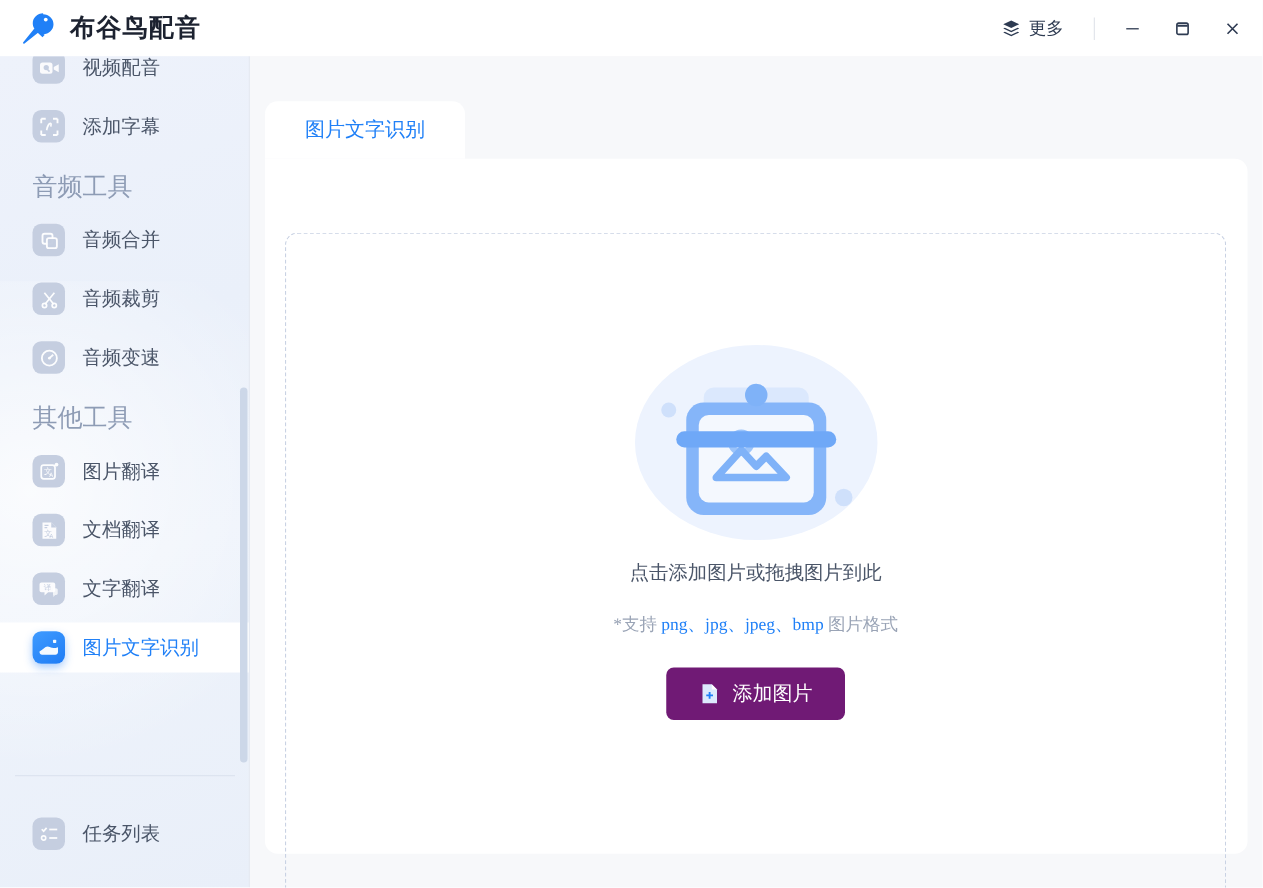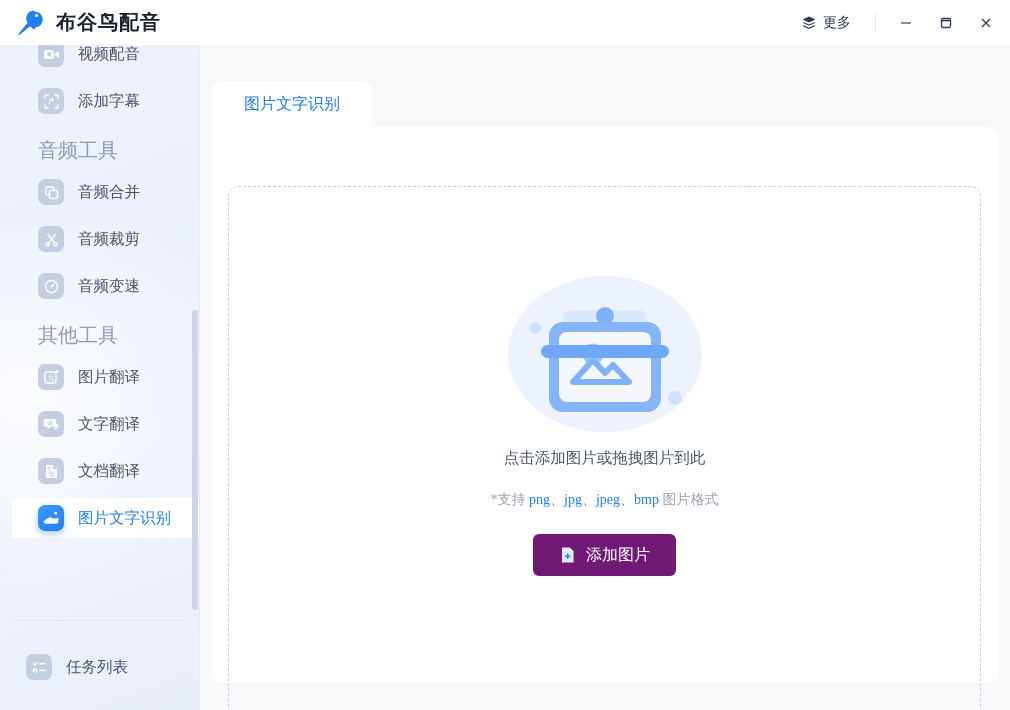--- a/index.html
+++ b/index.html
@@ -58,21 +58,21 @@
     overflow: hidden;
   }
   
   #sidebar::before {
     content: ""; position: absolute;
     left: -40px; top: 180px; width: 320px; height: 420px;
     background: radial-gradient(ellipse at 20% 40%, rgba(255,255,255,.75) 0%, rgba(255,255,255,0) 62%);
     pointer-events: none;
   }
   #sidebar-scroll {
-    position: absolute; left: 12px; top: 0;
+    position: absolute; left: 0; top: 0;
     width: 236px; height: 575px;
     overflow: hidden;
   }
   #nav-inner { position: relative; padding-top: 0; }
 
   .nav-group-title {
     color: #8e9cb5; font-size: 20px;
     padding: 0 0 0 26px; height: 30px; line-height: 30px;
     margin-top: 14px;
   }
@@ -307,40 +307,40 @@
               <text x="4.2" y="10.6" font-family="DejaVu Sans" font-size="6.4" fill="#ffffff" opacity=".97">文</text>
               <text x="8.4" y="12.4" font-family="DejaVu Sans" font-size="4.6" fill="#ffffff" opacity=".97">A</text>
               <circle cx="14.2" cy="2.6" r="1.5" fill="#ffffff" opacity=".95"></circle>
             </svg>
           </span>
           <span class="lbl">图片翻译</span>
         </div>
 
         <div class="nav-item">
           <span class="ic">
-            <svg width="18" height="18" viewBox="0 0 18 18">
-              <path d="M2 3.6h9.4c.9 0 1.6.7 1.6 1.6v4.6c0 .9-.7 1.6-1.6 1.6H7.3L4.4 14v-2.6H2c-.9 0-1.6-.7-1.6-1.6V5.2c0-.9.7-1.6 1.6-1.6z" transform="translate(1.2,0.4)" fill="#ffffff" opacity=".92"></path>
-              <text x="5" y="10.2" font-family="DejaVu Sans" font-size="6" fill="#c5cee0">译</text>
-              <path d="M12.4 8.6h2.4c.8 0 1.4.6 1.4 1.4v2.6c0 .8-.6 1.4-1.4 1.4h-.6l-1.6 1.6v-1.6h-.2" fill="#ffffff" opacity=".75"></path>
-            </svg>
-          </span>
-          <span class="lbl">文字翻译</span>
-        </div>
-
-        <div class="nav-item">
-          <span class="ic">
             <svg width="17" height="17" viewBox="0 0 17 17">
               <path d="M3 2h7l4 4v9H3z" fill="#ffffff" opacity=".92"></path>
               <path d="M10 2v4h4" fill="#c5cee0"></path>
               <path d="M4.6 4.2h3.2M4.6 6h2.2" stroke="#c5cee0" stroke-width="1"></path>
               <text x="4.4" y="12.6" font-family="DejaVu Sans" font-size="6.2" fill="#c5cee0">文</text>
               <text x="8.6" y="14" font-family="DejaVu Sans" font-size="4.4" fill="#c5cee0">A</text>
             </svg>
           </span>
           <span class="lbl">文档翻译</span>
+        </div>
+
+        <div class="nav-item">
+          <span class="ic">
+            <svg width="18" height="18" viewBox="0 0 18 18">
+              <path d="M2 3.6h9.4c.9 0 1.6.7 1.6 1.6v4.6c0 .9-.7 1.6-1.6 1.6H7.3L4.4 14v-2.6H2c-.9 0-1.6-.7-1.6-1.6V5.2c0-.9.7-1.6 1.6-1.6z" transform="translate(1.2,0.4)" fill="#ffffff" opacity=".92"></path>
+              <text x="5" y="10.2" font-family="DejaVu Sans" font-size="6" fill="#c5cee0">译</text>
+              <path d="M12.4 8.6h2.4c.8 0 1.4.6 1.4 1.4v2.6c0 .8-.6 1.4-1.4 1.4h-.6l-1.6 1.6v-1.6h-.2" fill="#ffffff" opacity=".75"></path>
+            </svg>
+          </span>
+          <span class="lbl">文字翻译</span>
         </div>
 
         <div class="nav-item active">
           <span class="ic">
             <svg width="18" height="18" viewBox="0 0 18 18">
               <path d="M1.6 12.2c2.6-1.2 4.3-4 6.4-4s3.4 2.4 8.4.6v3.8c0 1.2-.9 2.1-2.1 2.1H3.7c-1.2 0-2.1-.9-2.1-2.1z" fill="#ffffff" opacity=".95"></path>
               <rect x="12.4" y="2.8" width="2.6" height="2.6" rx=".6" fill="#ffffff" opacity=".95"></rect>
             </svg>
           </span>
           <span class="lbl">图片文字识别</span>

